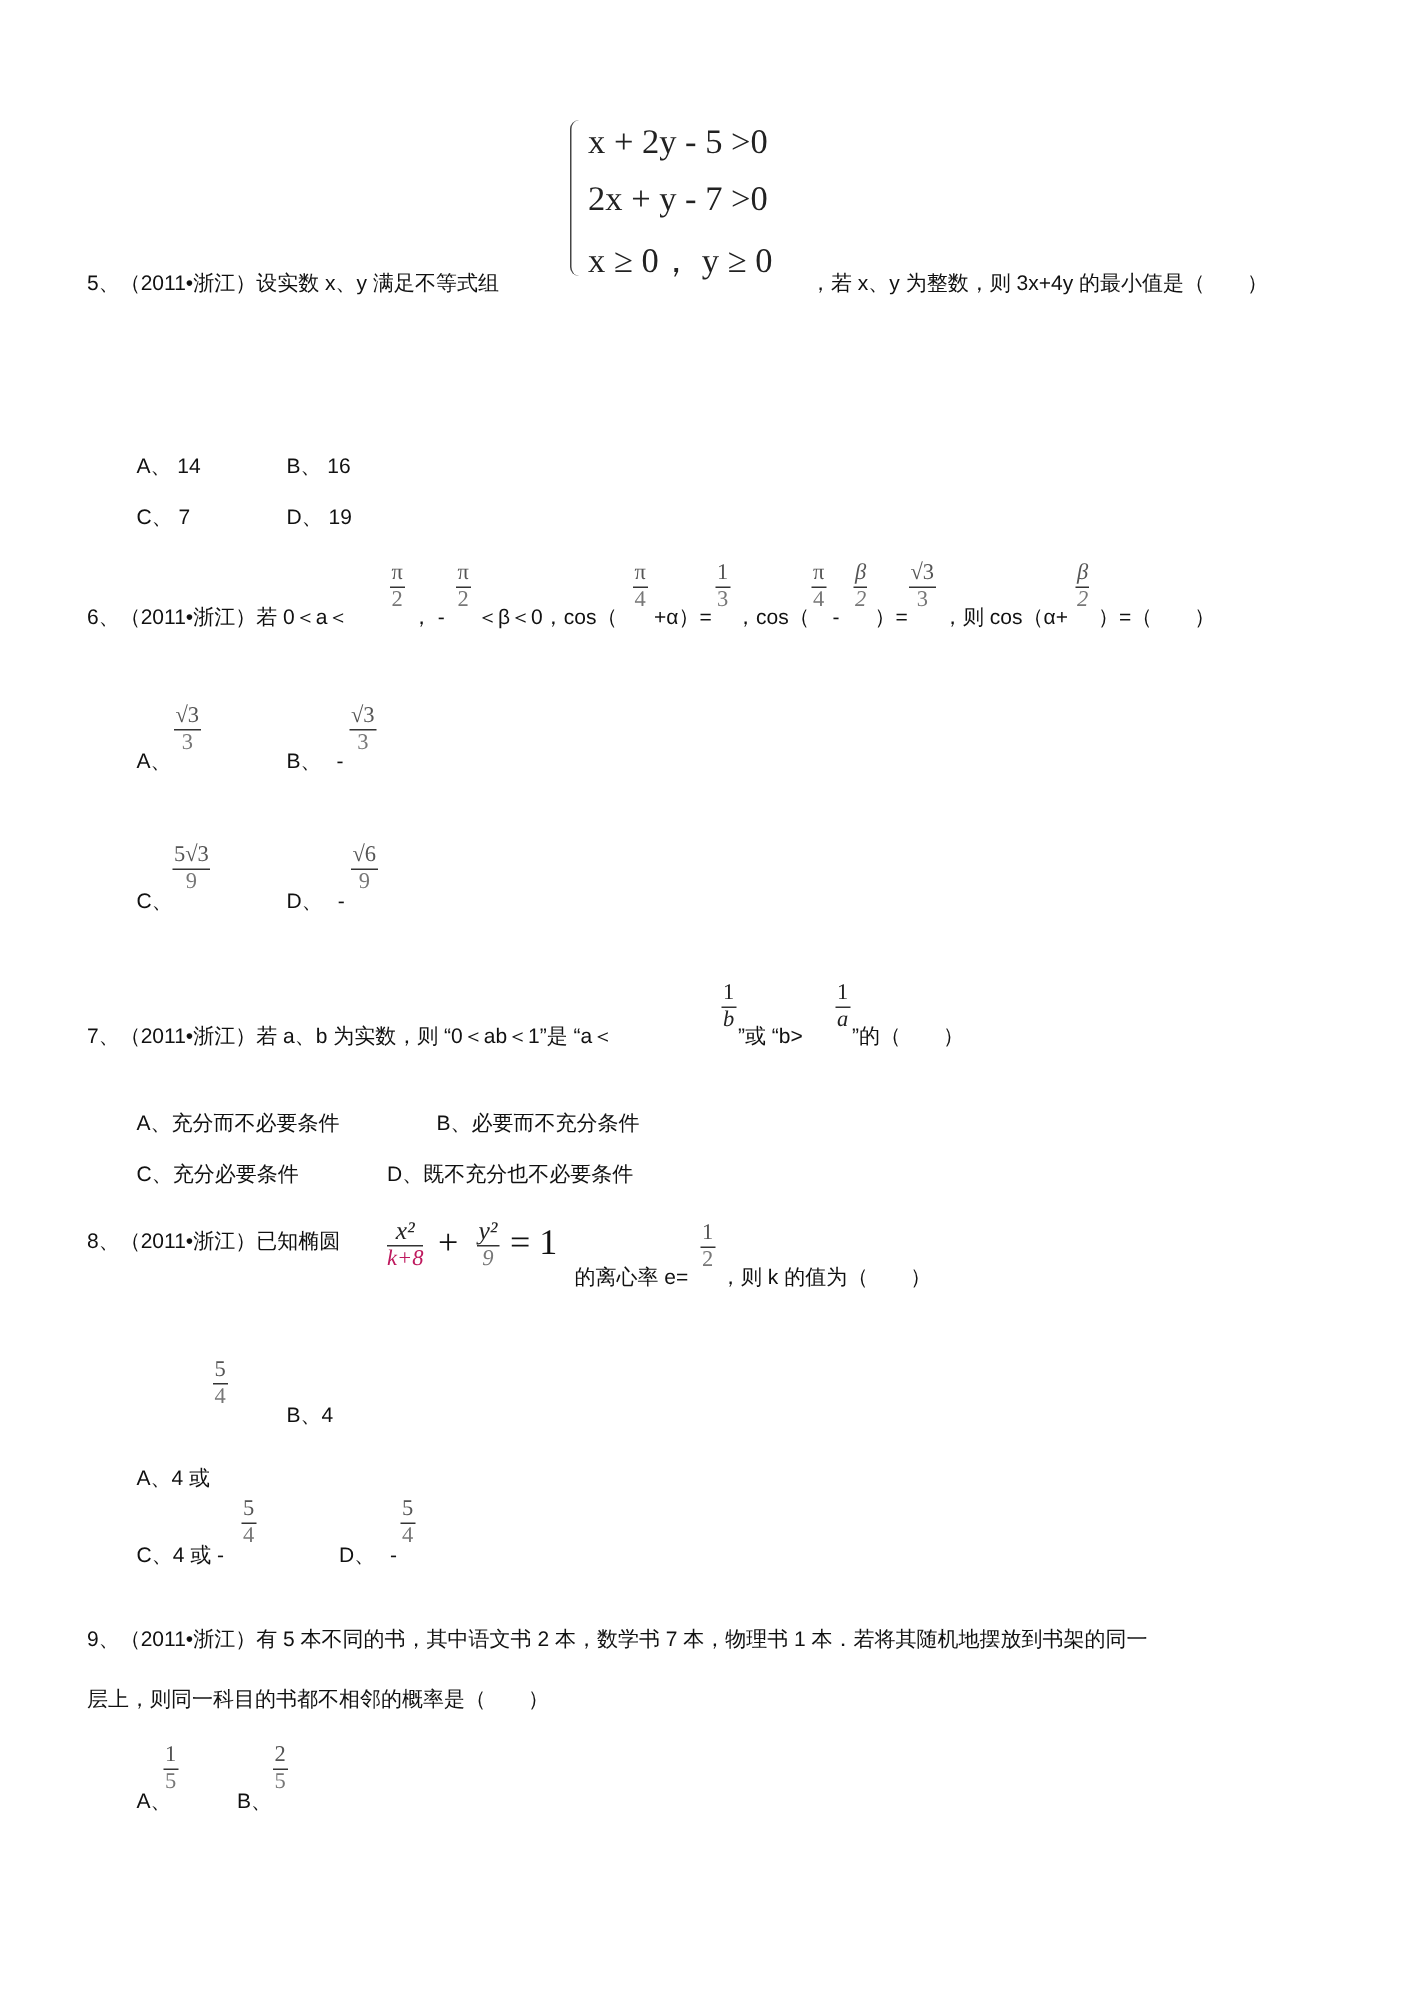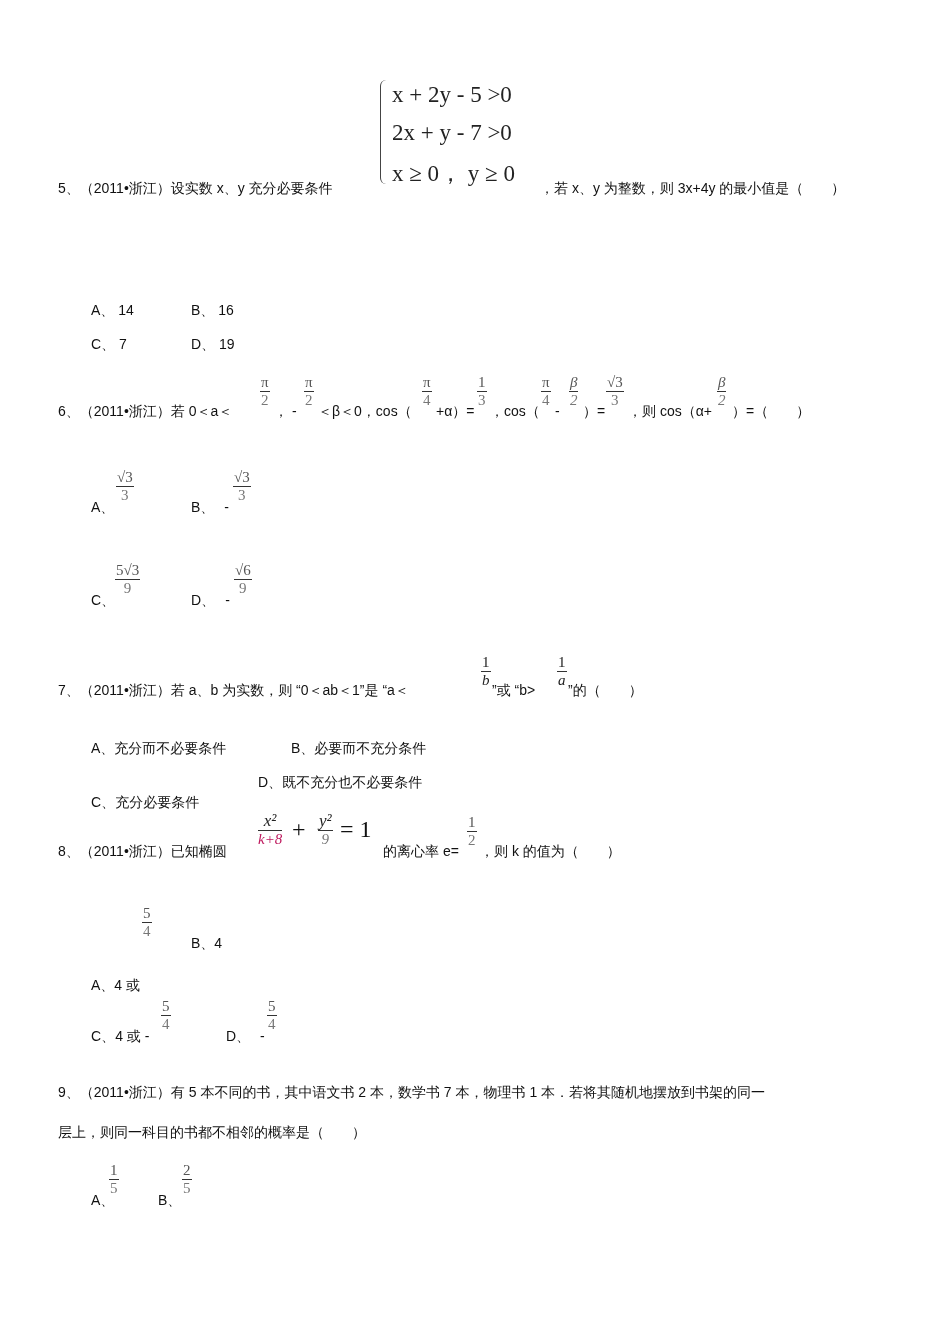--- a/index.html
+++ b/index.html
@@ -34,21 +34,21 @@
 <body>
 
 <div>
   <div class="sys">
     <div class="brace"></div>
     <div class="row" style="top:4px;">x + 2y  - 5 &gt;0</div>
     <div class="row" style="top:42px;">2x + y  - 7 &gt;0</div>
     <div class="row" style="top:80px;">x ≥ 0， y ≥ 0</div>
   </div>
   <div class="abs txt" style="left:58px; top:179px;">
-    <span>5、</span><span>（2011•浙江）</span><span>设实数 x、y 充分必要条件</span>
+    <span>5、</span><span>（2011•浙江）</span><span>设实数 x、y 满足不等式组</span>
   </div>
   <div class="abs txt" style="left:540px; top:179px;">，若 x、y 为整数，则 3x+4y 的最小值是（　　）</div>
 
   <div class="abs txt" style="left:91px; top:301px;"><span>A、</span> <span>14</span></div>
   <div class="abs txt" style="left:191px; top:301px;"><span>B、</span> <span>16</span></div>
   <div class="abs txt" style="left:91px; top:335px;"><span>C、</span> <span>7</span></div>
   <div class="abs txt" style="left:191px; top:335px;"><span>D、</span> <span>19</span></div>
 </div>
 
 <div>
@@ -142,26 +142,26 @@
   <div class="abs txt" style="left:492px; top:681px;">”或 “b&gt;</div>
   <div class="frac dark" style="left:557px; top:655px; font-style:italic;">
       <span class="num" style="font-style:normal;">1</span>
       <span class="bar"></span>
       <span class="den">a</span>
     </div>
   <div class="abs txt" style="left:568px; top:681px;">”的（　　）</div>
 
   <div class="abs txt" style="left:91px; top:739px;"><span>A、</span><span>充分而不必要条件</span></div>
   <div class="abs txt" style="left:291px; top:739px;"><span>B、</span><span>必要而不充分条件</span></div>
-  <div class="abs txt" style="left:91px; top:773px;margin-top:20px;"><span>C、</span><span>充分必要条件</span></div>
+  <div class="abs txt" style="left:91px; top:773px;"><span>C、</span><span>充分必要条件</span></div>
   <div class="abs txt" style="left:258px; top:773px;"><span>D、</span><span>既不充分也不必要条件</span></div>
 </div>
 
 <div>
-  <div class="abs txt" style="left:58px; top:842px;">
+  <div class="abs txt" style="left:58px; top:818px;">
     <span>8、</span><span>（2011•浙江）</span><span>已知椭圆</span>
   </div>
   <div class="ell">
     <div class="frac dark" style="left:0; top:0; font-style:italic;">
         <span class="num" style="font-size:17px;">x²</span>
         <span class="bar"></span>
         <span class="den" style="font-size:15px;color:#be185d;">k+8</span>
       </div>
     <div class="abs" style="left:34px; top:4px; font-size:24px;">+</div>
     <div class="frac dark" style="left:60px; top:0; font-style:italic;">

